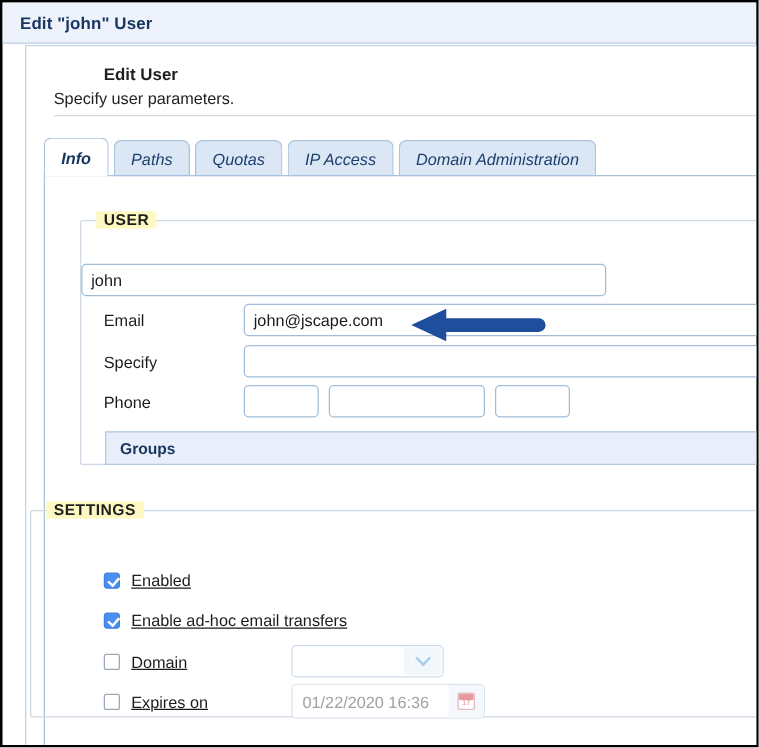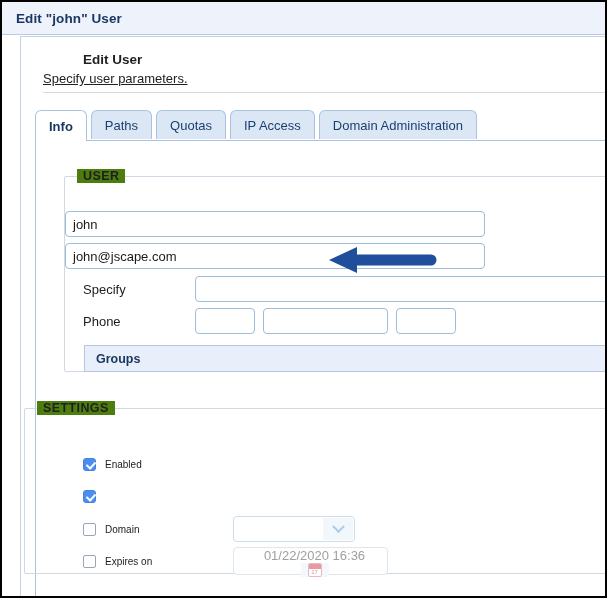--- a/index.html
+++ b/index.html
@@ -57,37 +57,38 @@
     font-weight: bold;
     color: #1f1f1f;
     line-height: 17px;
     padding-left: 40px;
   }
   .heading-sub {
     font-size: 13px;
     color: #222222;
     line-height: 19px;
     margin-top: 1px;
-    text-decoration: underline;
   }
   .heading-rule {
     margin-top: 4px;
     margin-left: 0px;
     height: 1px;
     background: #d9d9d9;
   }
 
   
   .tabs {
     position: absolute;
     left: 14px;
     top: 73px;
     height: 31px;
     display: flex;
+    align-items: flex-end;
     gap: 4px;
+    font-style: italic;
   }
   .tab {
     height: 29px;
     padding: 0 13px;
     display: flex;
     align-items: center;
     justify-content: center;
     font-size: 13px;
     color: #1c3f6e;
     background: #dbe7f5;
@@ -128,21 +129,21 @@
   .fieldset {
     position: absolute;
     border: 1px solid #cfd9e4;
     border-radius: 2px;
     background: transparent;
   }
   .legend {
     position: absolute;
     top: -8px;
     left: 12px;
-    background: #4d7c0f;
+    background: #fef9c3;
     padding: 0 6px;
     font-size: 12.5px;
     font-weight: bold;
     color: #1f1f1f;
     letter-spacing: .4px;
   }
 
   #fs-user   { left: 62px; top: 174px; right: -30px; height: 196px; }
   #fs-settings { left: 22px; top: 406px; right: -40px; height: 166px; }
 
@@ -227,23 +228,24 @@
     border-width: 0 2px 2px 0;
     transform: rotate(42deg);
   }
   .cbox.off {
     background: #ffffff;
     border: 1px solid #9aa6b4;
     border-radius: 2px;
   }
   .clabel {
     margin-left: 9px;
-    font-size: 10px;
+    font-size: 13px;
     color: #1c1c1c;
     white-space: nowrap;
+    text-decoration: underline;
   }
 
   
   .sel-disabled {
     position: absolute;
     left: 208px;
     width: 122px;
     height: 26px;
     border: 1px solid #cfdced;
     border-radius: 4px;
@@ -273,21 +275,20 @@
     position: absolute;
     left: 208px;
     width: 155px;
     height: 28px;
     border: 1px solid #dde5ee;
     border-radius: 4px;
     background: #ffffff;
     display: flex;
     align-items: center;
     padding-left: 8px;
-    flex-direction: column;
   }
   .date-text {
     font-size: 13px;
     color: #a0a0a0;
     flex: 1;
   }
   .cal-btn {
     width: 28px;
     height: 26px;
     background: #f4f7fb;
@@ -363,20 +364,21 @@
   </div>
 
   <div class="fieldset" id="fs-user">
     <div class="legend">USER</div>
 
     <div class="frow" style="top:34px;">
       <div class="finput wide">john</div>
     </div>
 
     <div class="frow" style="top:66px;">
+      <div class="flabel">Email</div>
       <div class="finput wide">john@jscape.com</div>
     </div>
 
     <div class="frow" style="top:99px;">
       <div class="flabel">Specify</div>
       <div class="finput wide"></div>
     </div>
 
     <div class="frow" style="top:131px;">
       <div class="flabel">Phone</div>
@@ -393,20 +395,21 @@
   <div class="fieldset" id="fs-settings">
     <div class="legend">SETTINGS</div>
 
     <div class="crow" style="top:44px;">
       <div class="cbox on"></div>
       <div class="clabel">Enabled</div>
     </div>
 
     <div class="crow" style="top:76px;">
       <div class="cbox on"></div>
+      <div class="clabel">Enable ad-hoc email transfers</div>
     </div>
 
     <div class="crow" style="top:109px;">
       <div class="cbox off"></div>
       <div class="clabel">Domain</div>
       <div class="sel-disabled">
         <span style="font-size:13px;color:#888;padding-left:7px;"></span>
         <span class="chev-box">
             <i class="chev"></i>
           </span>

